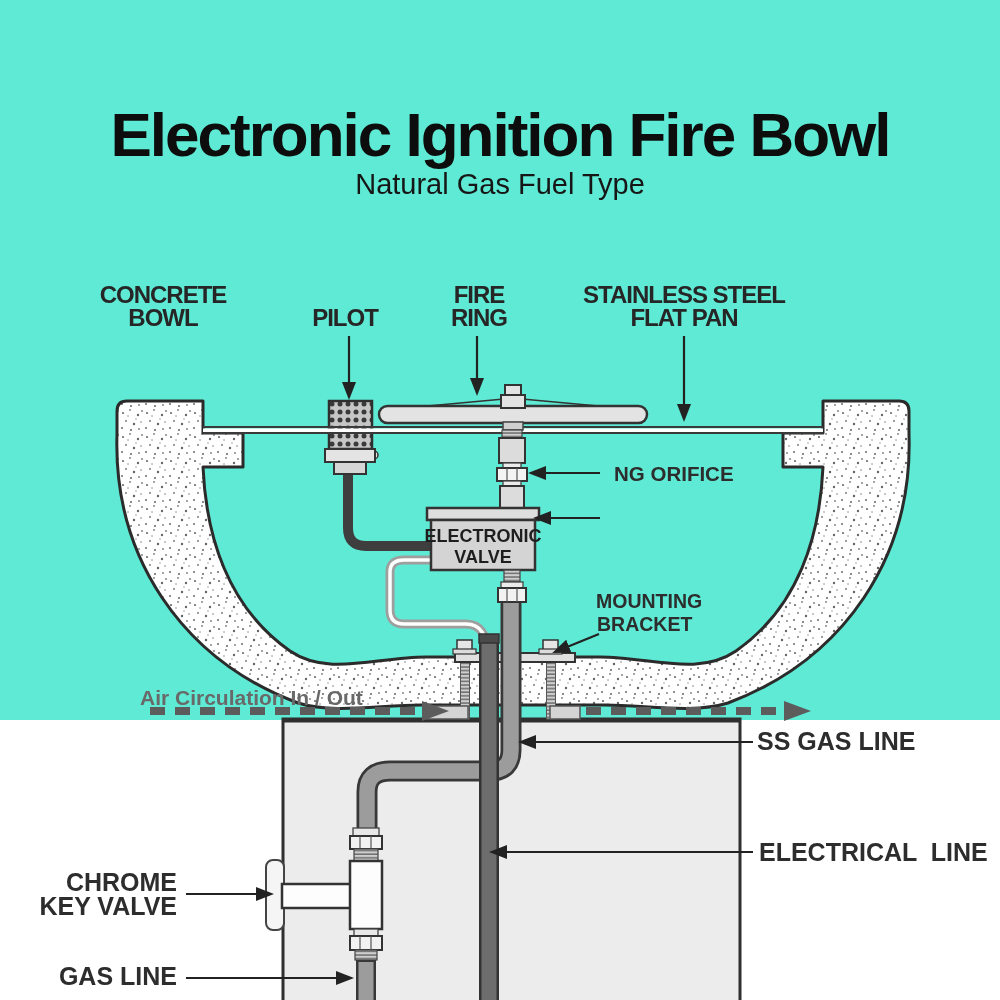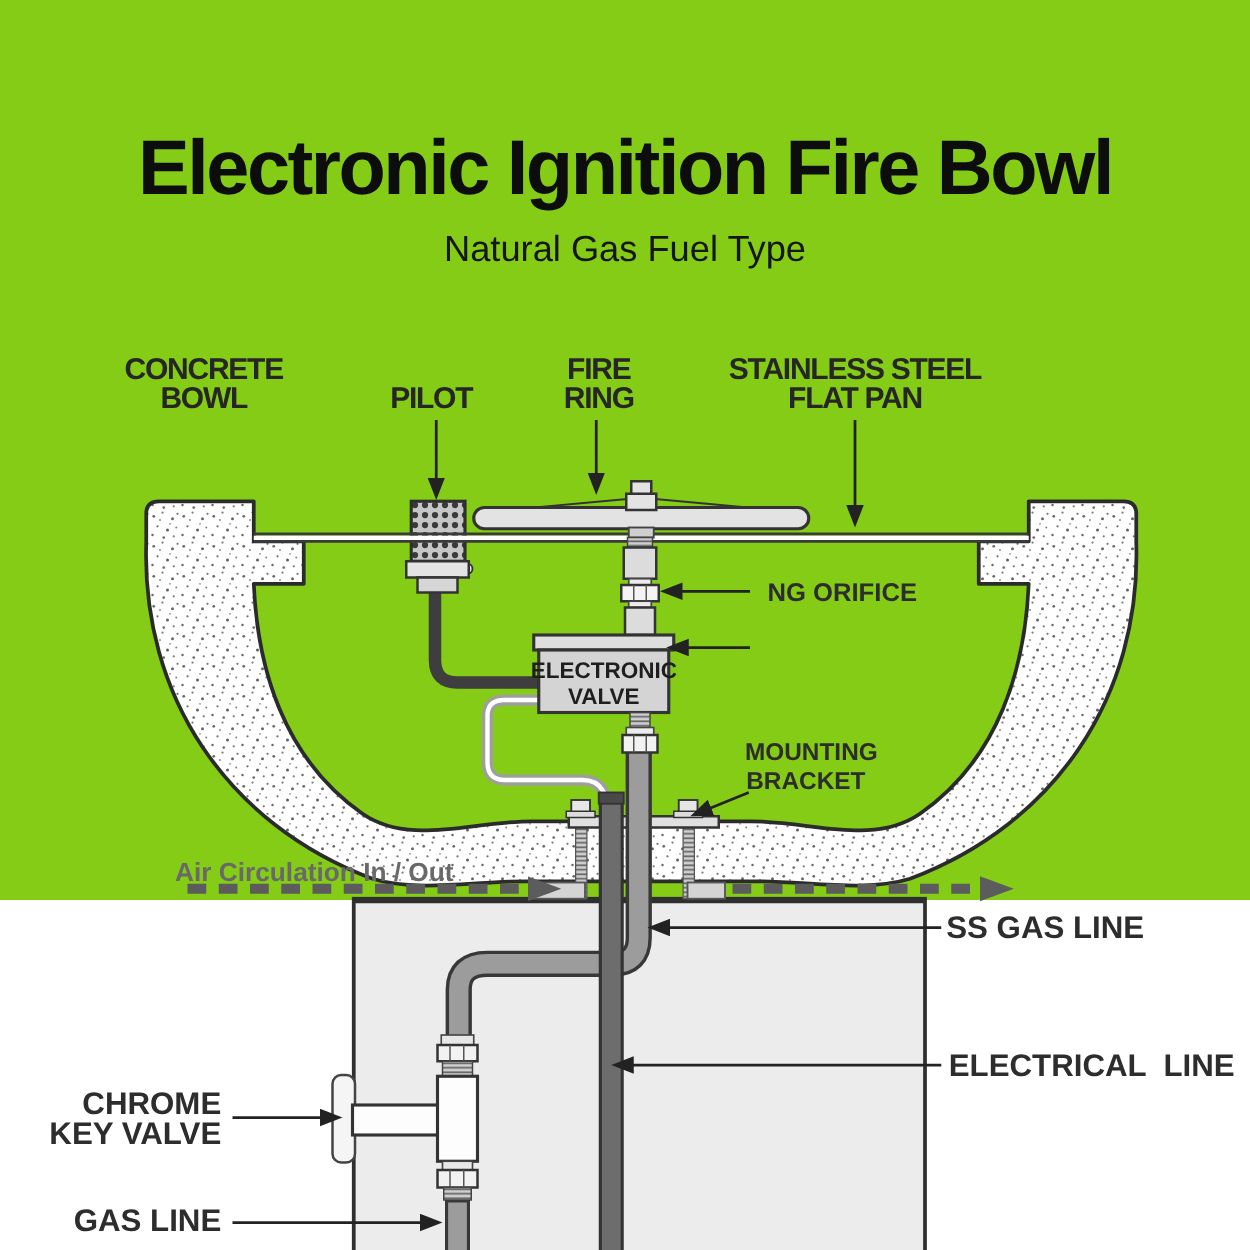--- a/index.html
+++ b/index.html
@@ -1,20 +1,20 @@
 <!DOCTYPE html>
 <html><head>
 <meta charset="utf-8">
 <style>
   html,body{margin:0;padding:0;background:#fff;width:1000px;height:1000px;overflow:hidden;
     font-family:"Liberation Sans",sans-serif;}
-  .stage{position:relative;width:1000px;height:720px;background:#84cc16;}
+  .stage{position:relative;width:1000px;height:720px;background:#5eead4;}
   .title{position:absolute;left:0;top:101px;width:1000px;text-align:center;
     font-size:62px;font-weight:bold;letter-spacing:-2px;color:#0d0d0d;line-height:68px;}
-  .subtitle{position:absolute;left:0;top:184px;width:1000px;text-align:center;
+  .subtitle{position:absolute;left:0;top:168px;width:1000px;text-align:center;
     font-size:29px;font-weight:400;letter-spacing:0px;color:#161616;}
   svg{position:absolute;left:0;top:0;}
   svg text{white-space:pre;}
   .toplabel{font-size:24px;font-weight:bold;letter-spacing:-1px;fill:#262626;}
   .midlabel{font-size:20.5px;font-weight:bold;fill:#2d2d2d;}
   .smlabel{font-size:19.5px;font-weight:bold;fill:#2d2d2d;}
   .biglabel{font-size:25px;font-weight:bold;fill:#2d2d2d;}
   .airlabel{font-size:21px;font-weight:bold;fill:#696969;}
   .valvetext{font-size:18px;font-weight:bold;fill:#1e1e1e;letter-spacing:0px;}
 </style>

